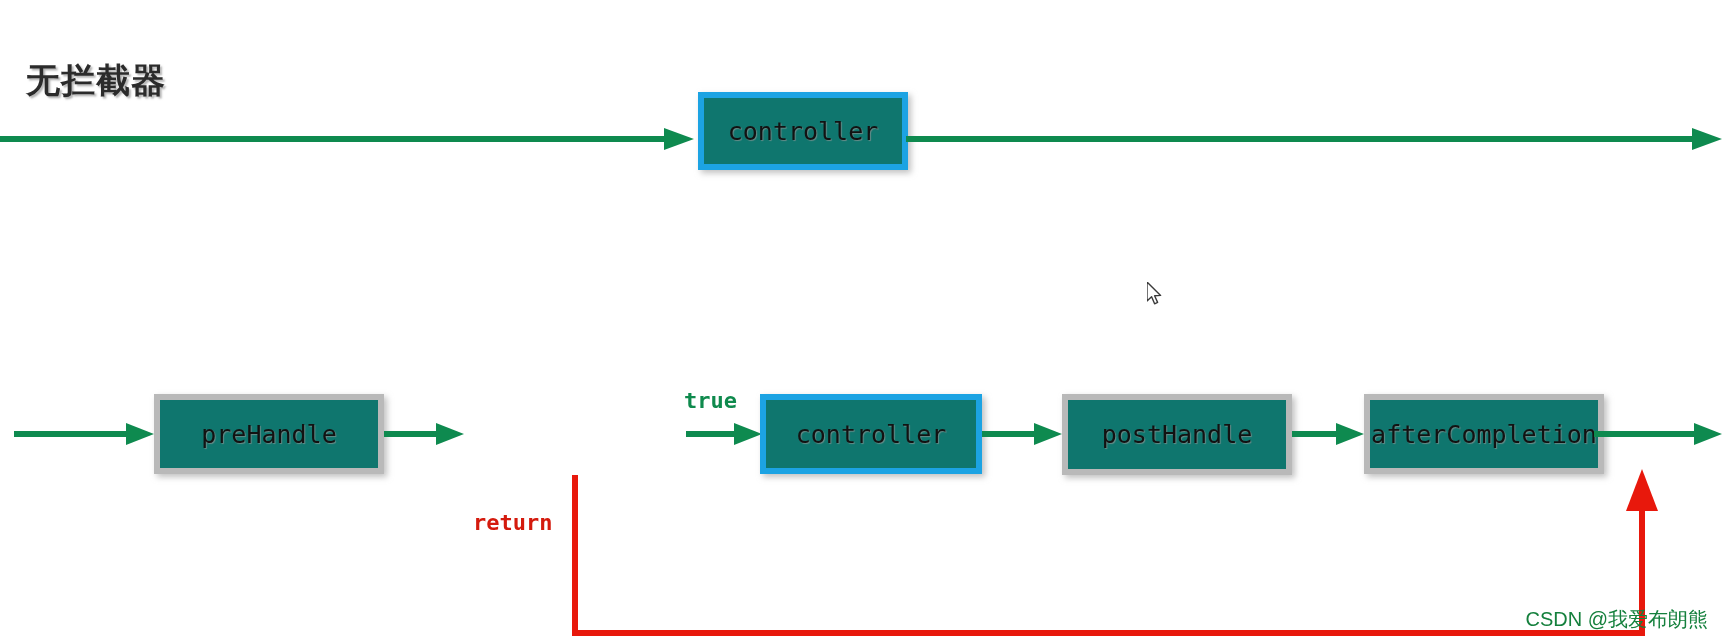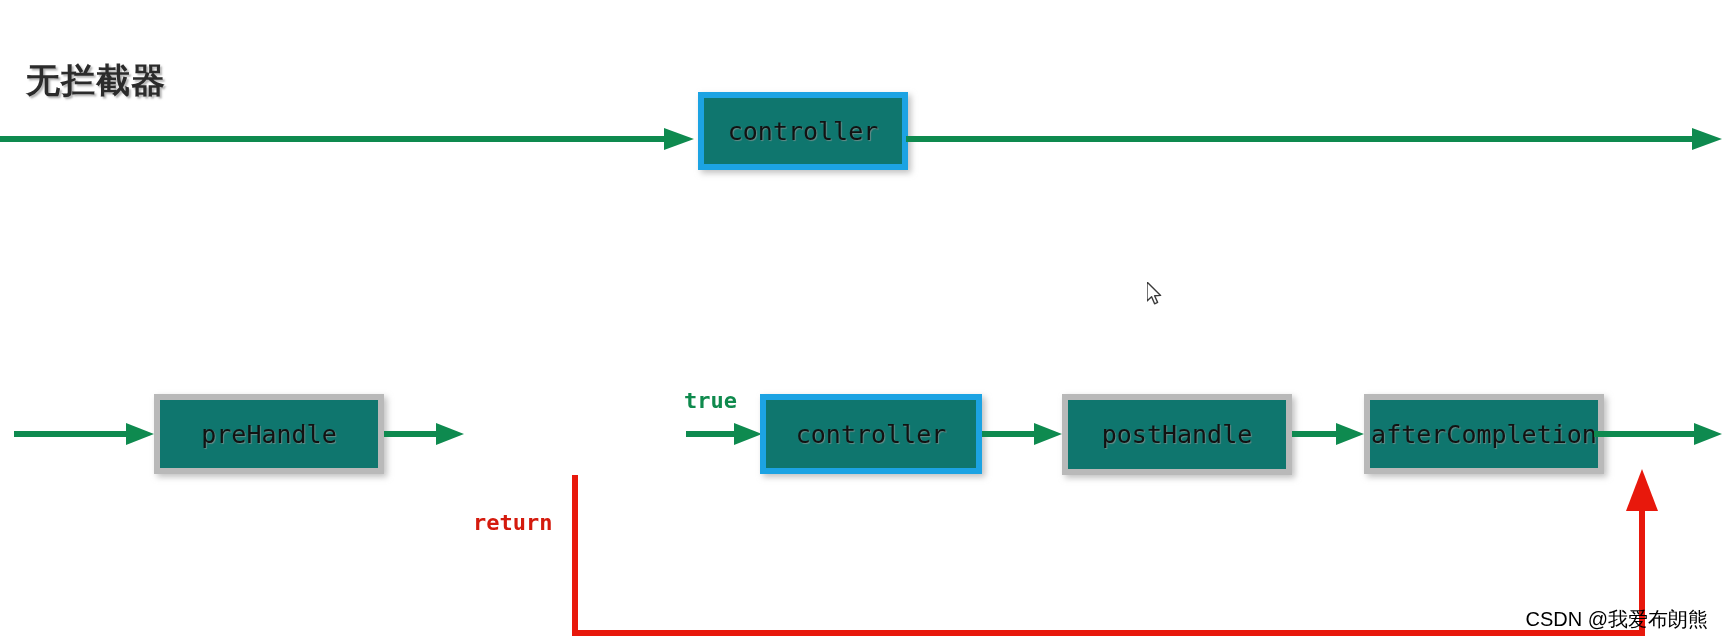--- a/index.html
+++ b/index.html
@@ -72,21 +72,21 @@
   #label-true{color:#0f8a4d;left:684px;top:368px;}
   #label-false{color:#d41a0d;left:473px;top:490px;}
 
   
   #mouse-cursor{position:absolute;left:1147px;top:262px;width:18px;height:26px;}
 
   
   #watermark{
     position:absolute;right:14px;bottom:6px;
     font-family:"Liberation Sans",sans-serif;
-    font-size:20px;color:#000000;white-space:nowrap;
+    font-size:20px;color:#15803d;white-space:nowrap;
   }
 </style>
 </head>
 <body>
 
 <div id="stage">
 
   <div class="section-title" id="title-no-interceptor">无拦截器</div>
 
   <div class="conn" style="left:0px;top:108px;width:700px;height:22px;">

